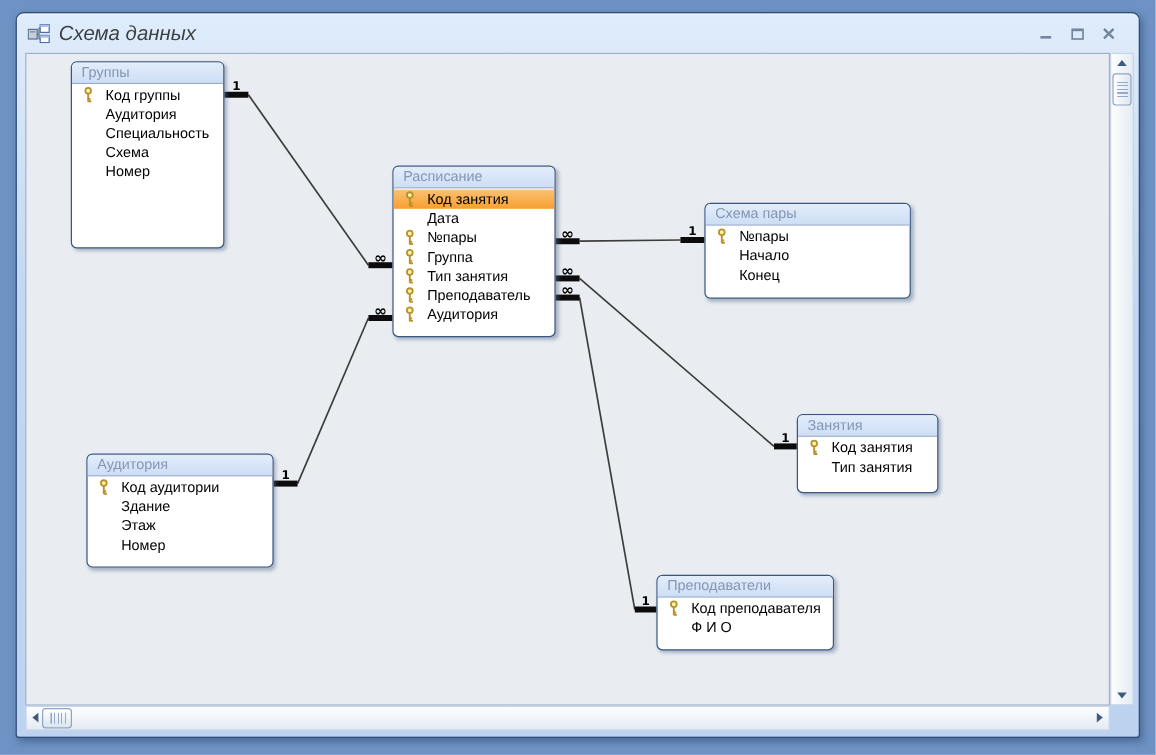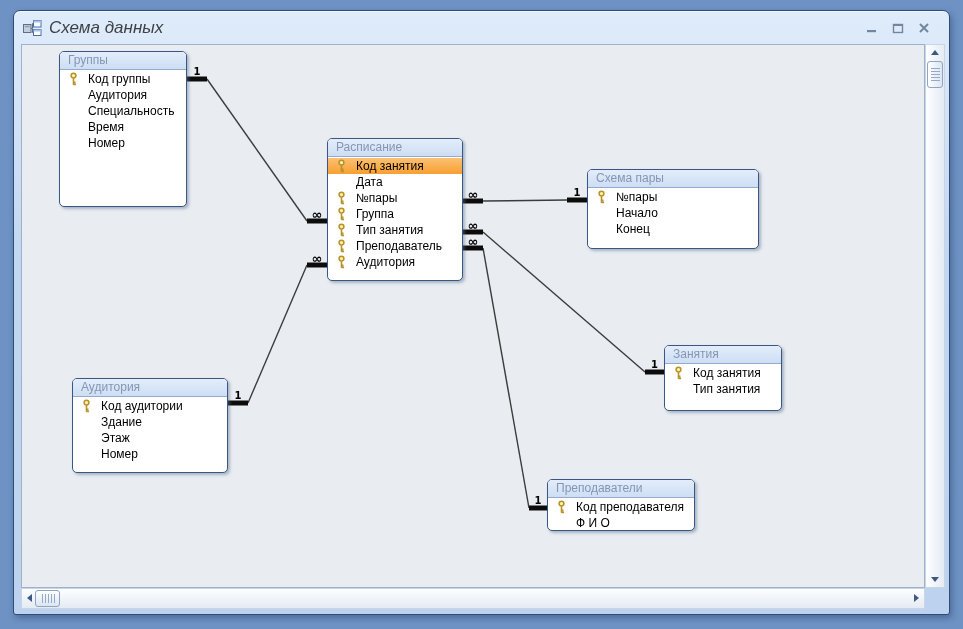--- a/index.html
+++ b/index.html
@@ -159,21 +159,21 @@
       </svg>
   <div class="table-box" style="left: 37px; top: 6px; width: 128px; height: 156px;">
         <div class="table-header">Группы</div>
         <div class="table-body">
           <div class="field-row"><span class="key-ico"><svg width="11" height="14" viewBox="0 0 11 14">
                 <circle cx="5.5" cy="3.6" r="2.4" fill="#fdf3a9" stroke="#b8912a" stroke-width="1.5"></circle>
                 <path d="M5.5 6.2 L5.5 12.7 M5.5 12.4 L8.1 12.4 M5.5 10.4 L7.5 10.4" stroke="#b8912a" stroke-width="1.6" fill="none"></path>
               </svg></span><span>Код группы</span></div>
           <div class="field-row"><span>Аудитория</span></div>
           <div class="field-row"><span>Специальность</span></div>
-          <div class="field-row"><span>Время</span></div>
+          <div class="field-row"><span>Схема</span></div>
           <div class="field-row"><span>Номер</span></div>
         </div>
       </div>
       <div class="table-box" style="left: 305px; top: 93px; width: 136px; height: 143px;">
         <div class="table-header">Расписание</div>
         <div class="table-body">
           <div class="field-row selected"><span class="key-ico"><svg width="11" height="14" viewBox="0 0 11 14">
                 <circle cx="5.5" cy="3.6" r="2.4" fill="#fdf3a9" stroke="#b8912a" stroke-width="1.5"></circle>
                 <path d="M5.5 6.2 L5.5 12.7 M5.5 12.4 L8.1 12.4 M5.5 10.4 L7.5 10.4" stroke="#b8912a" stroke-width="1.6" fill="none"></path>
               </svg></span><span>Код занятия</span></div>
@@ -226,21 +226,21 @@
         <div class="table-body">
           <div class="field-row"><span class="key-ico"><svg width="11" height="14" viewBox="0 0 11 14">
                 <circle cx="5.5" cy="3.6" r="2.4" fill="#fdf3a9" stroke="#b8912a" stroke-width="1.5"></circle>
                 <path d="M5.5 6.2 L5.5 12.7 M5.5 12.4 L8.1 12.4 M5.5 10.4 L7.5 10.4" stroke="#b8912a" stroke-width="1.6" fill="none"></path>
               </svg></span><span>Код аудитории</span></div>
           <div class="field-row"><span>Здание</span></div>
           <div class="field-row"><span>Этаж</span></div>
           <div class="field-row"><span>Номер</span></div>
         </div>
       </div>
-      <div class="table-box" style="left: 525px; top: 434px; width: 148px; height: 52px;">
+      <div class="table-box" style="left: 525px; top: 434px; width: 148px; height: 63px;">
         <div class="table-header">Преподаватели</div>
         <div class="table-body">
           <div class="field-row"><span class="key-ico"><svg width="11" height="14" viewBox="0 0 11 14">
                 <circle cx="5.5" cy="3.6" r="2.4" fill="#fdf3a9" stroke="#b8912a" stroke-width="1.5"></circle>
                 <path d="M5.5 6.2 L5.5 12.7 M5.5 12.4 L8.1 12.4 M5.5 10.4 L7.5 10.4" stroke="#b8912a" stroke-width="1.6" fill="none"></path>
               </svg></span><span>Код преподавателя</span></div>
           <div class="field-row"><span>Ф И О</span></div>
         </div>
       </div>
     </div>

